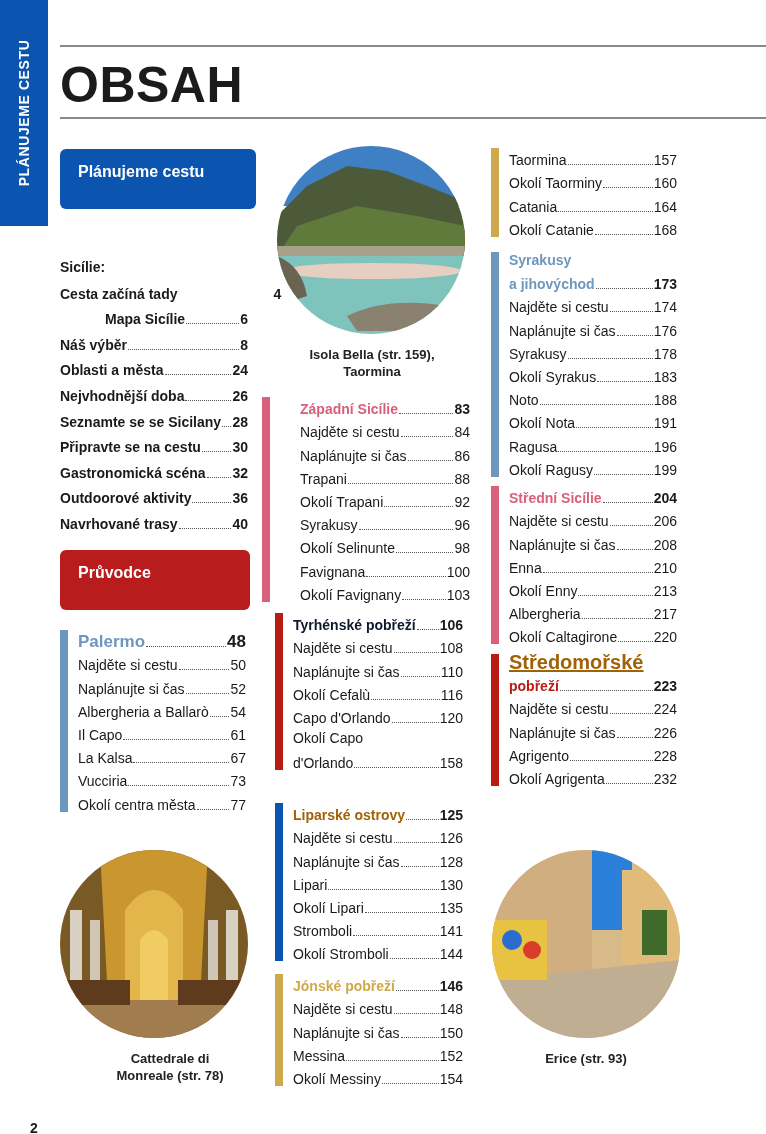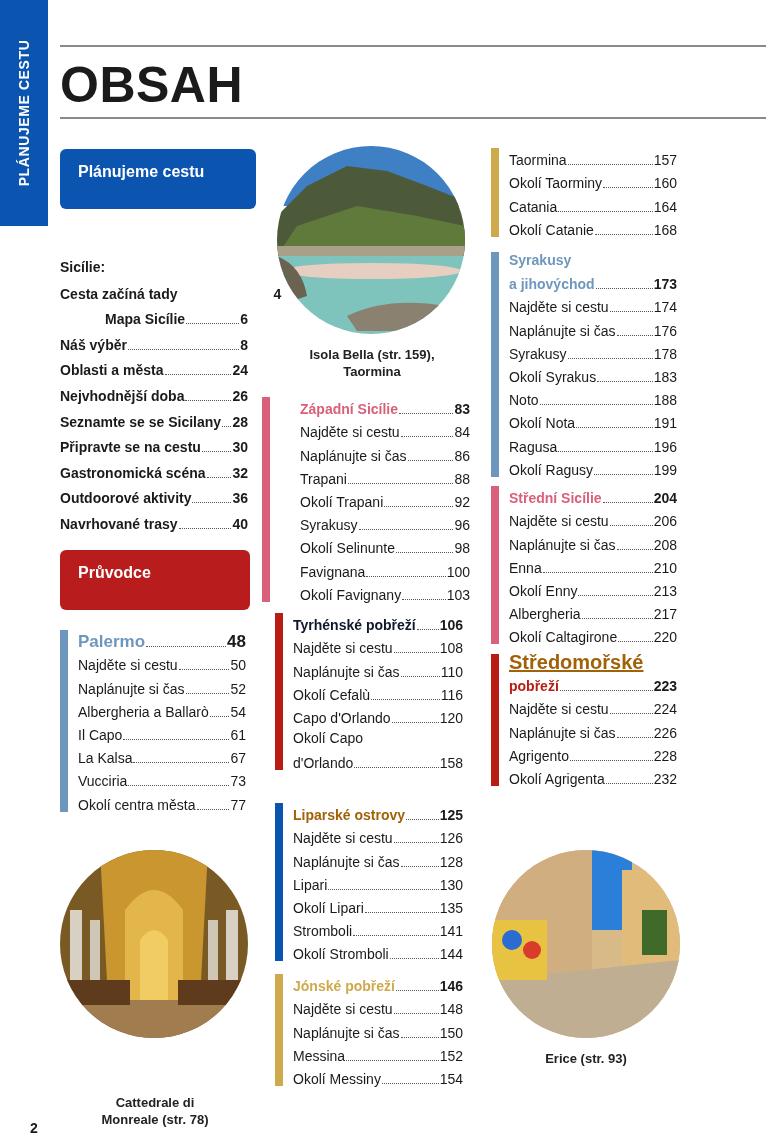--- a/index.html
+++ b/index.html
@@ -476,21 +476,21 @@
     <path d="M80 90 Q94 70 108 90 L108 150 L80 150 Z" fill="#f1cc62"></path>
     <rect x="10" y="60" width="12" height="100" fill="#d8d0c2"></rect>
     <rect x="30" y="70" width="10" height="90" fill="#cfc6b6"></rect>
     <rect x="166" y="60" width="12" height="100" fill="#d8d0c2"></rect>
     <rect x="148" y="70" width="10" height="90" fill="#cfc6b6"></rect>
     <rect x="0" y="150" width="188" height="38" fill="#a07c4e"></rect>
     <rect x="0" y="130" width="70" height="25" fill="#5d3b1c"></rect>
     <rect x="118" y="130" width="70" height="25" fill="#5d3b1c"></rect>
   </svg>
 </div>
-<div class="caption" style="left:62px; top:1050px; width:186px;margin-top:44px;">
+<div class="caption" style="left:77px; top:1050px; width:186px;">
   <div>Cattedrale di</div>
   <div>Monreale (str. 78)</div>
 </div>
 
 <div class="photo" style="left:492px; top:850px; width:188px; height:188px;">
   <svg width="188" height="188" viewBox="0 0 188 188">
     <rect width="188" height="188" fill="#d8b988"></rect>
     <rect x="100" y="0" width="40" height="80" fill="#2a7fd8"></rect>
     <rect x="0" y="0" width="100" height="130" fill="#d0ae80"></rect>
     <rect x="130" y="20" width="58" height="110" fill="#e0bb7a"></rect>

